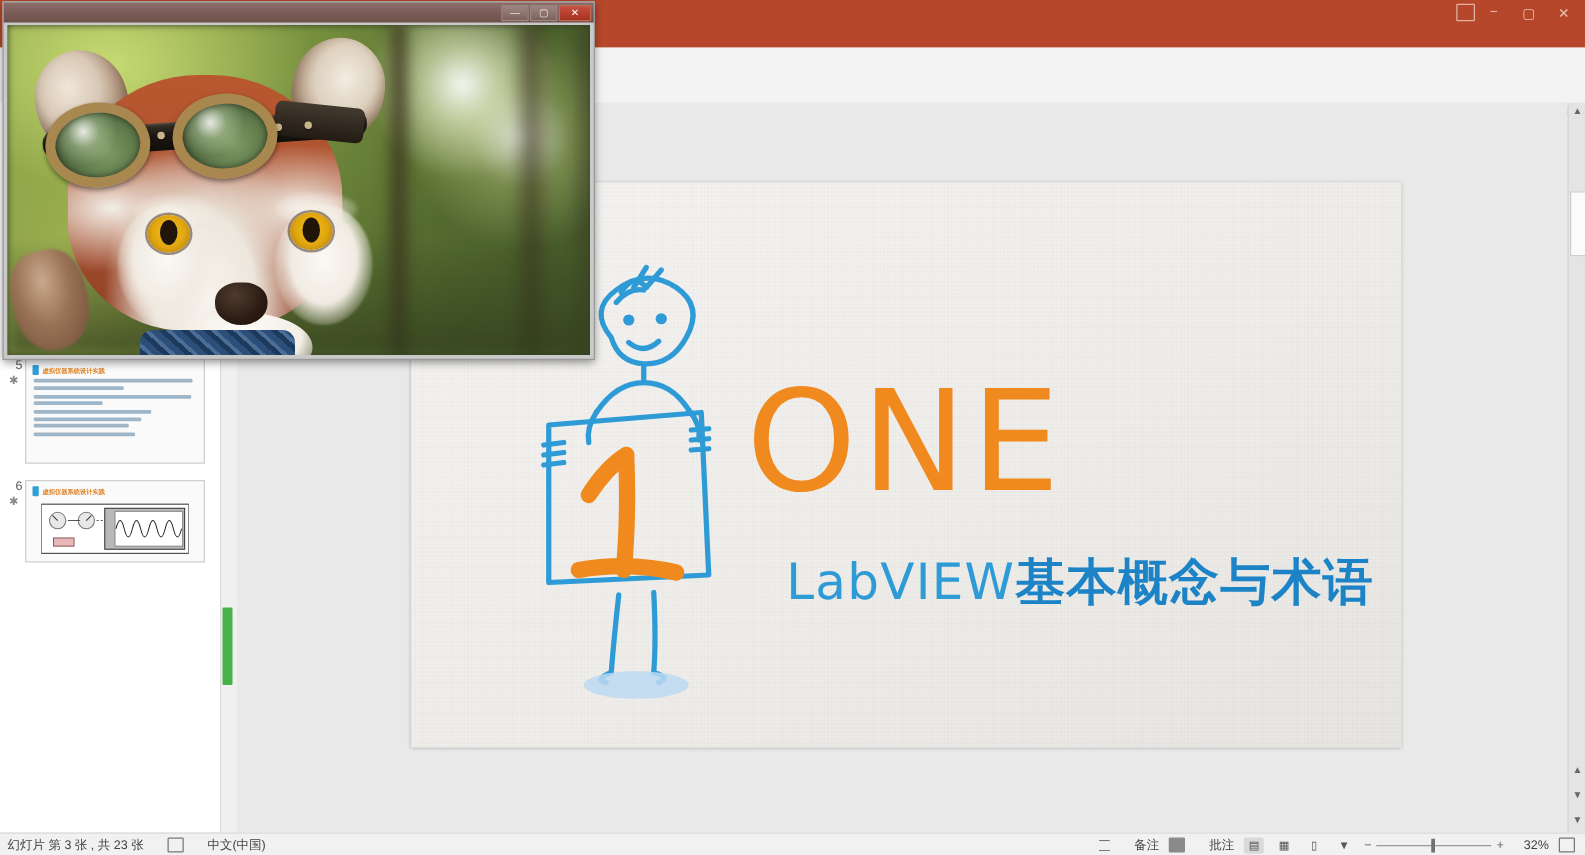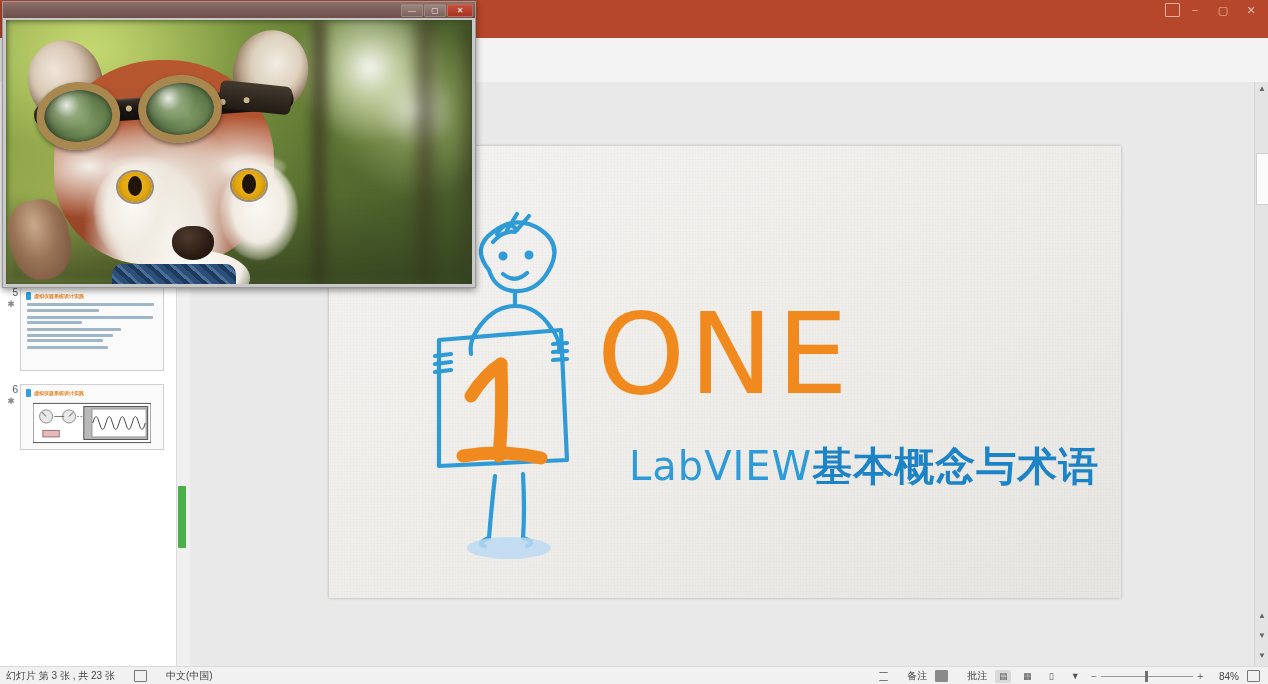--- a/index.html
+++ b/index.html
@@ -455,21 +455,21 @@
       <span class="view-btn">▦</span>
       <span class="view-btn">▯</span>
       <span class="view-btn">▼</span>
       <span class="zoom-slider">
         <span>−</span>
         <span class="zoom-track">
           <span class="zoom-knob"></span>
         </span>
         <span>+</span>
       </span>
-      <span class="zoom-pct">84%</span>
+      <span class="zoom-pct">32%</span>
       <span class="sb-ico"></span>
     </div>
   </div>
 </div>
 
 <div id="video-window">
   <div class="vw-titlebar">
     <div class="vw-title-text"></div>
     <div class="vw-ctrls">
       <div class="vw-btn">—</div>

